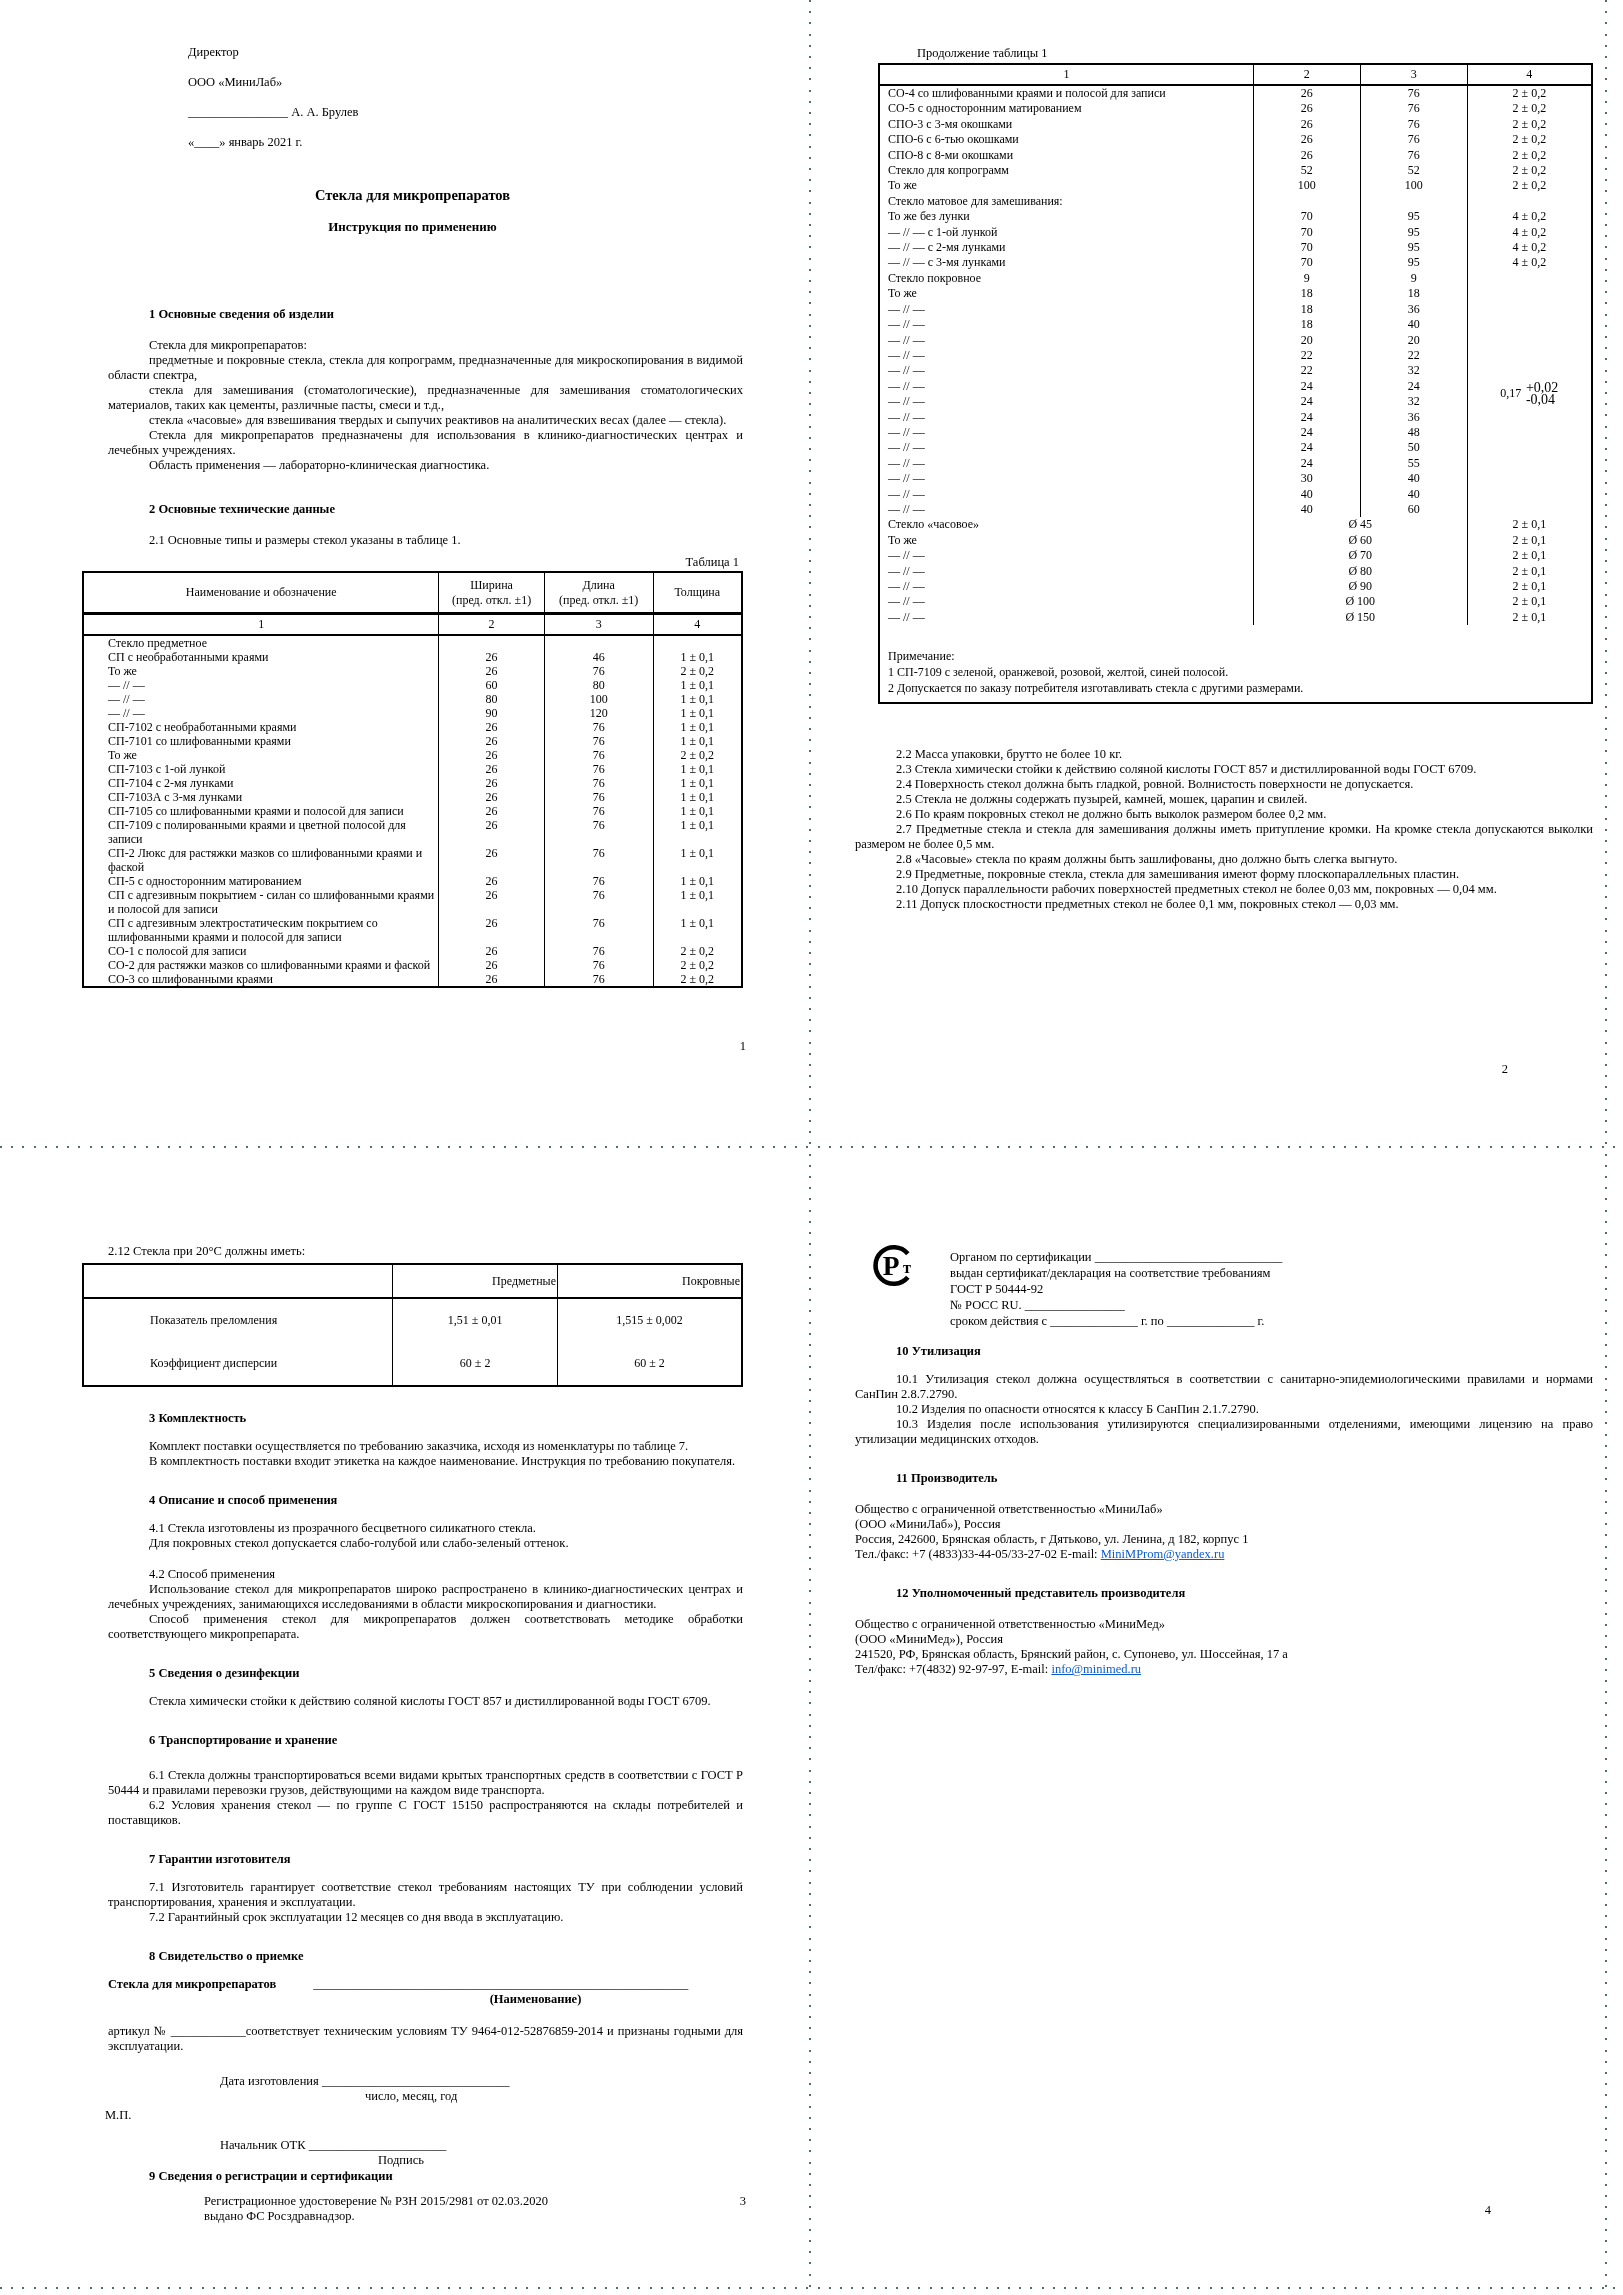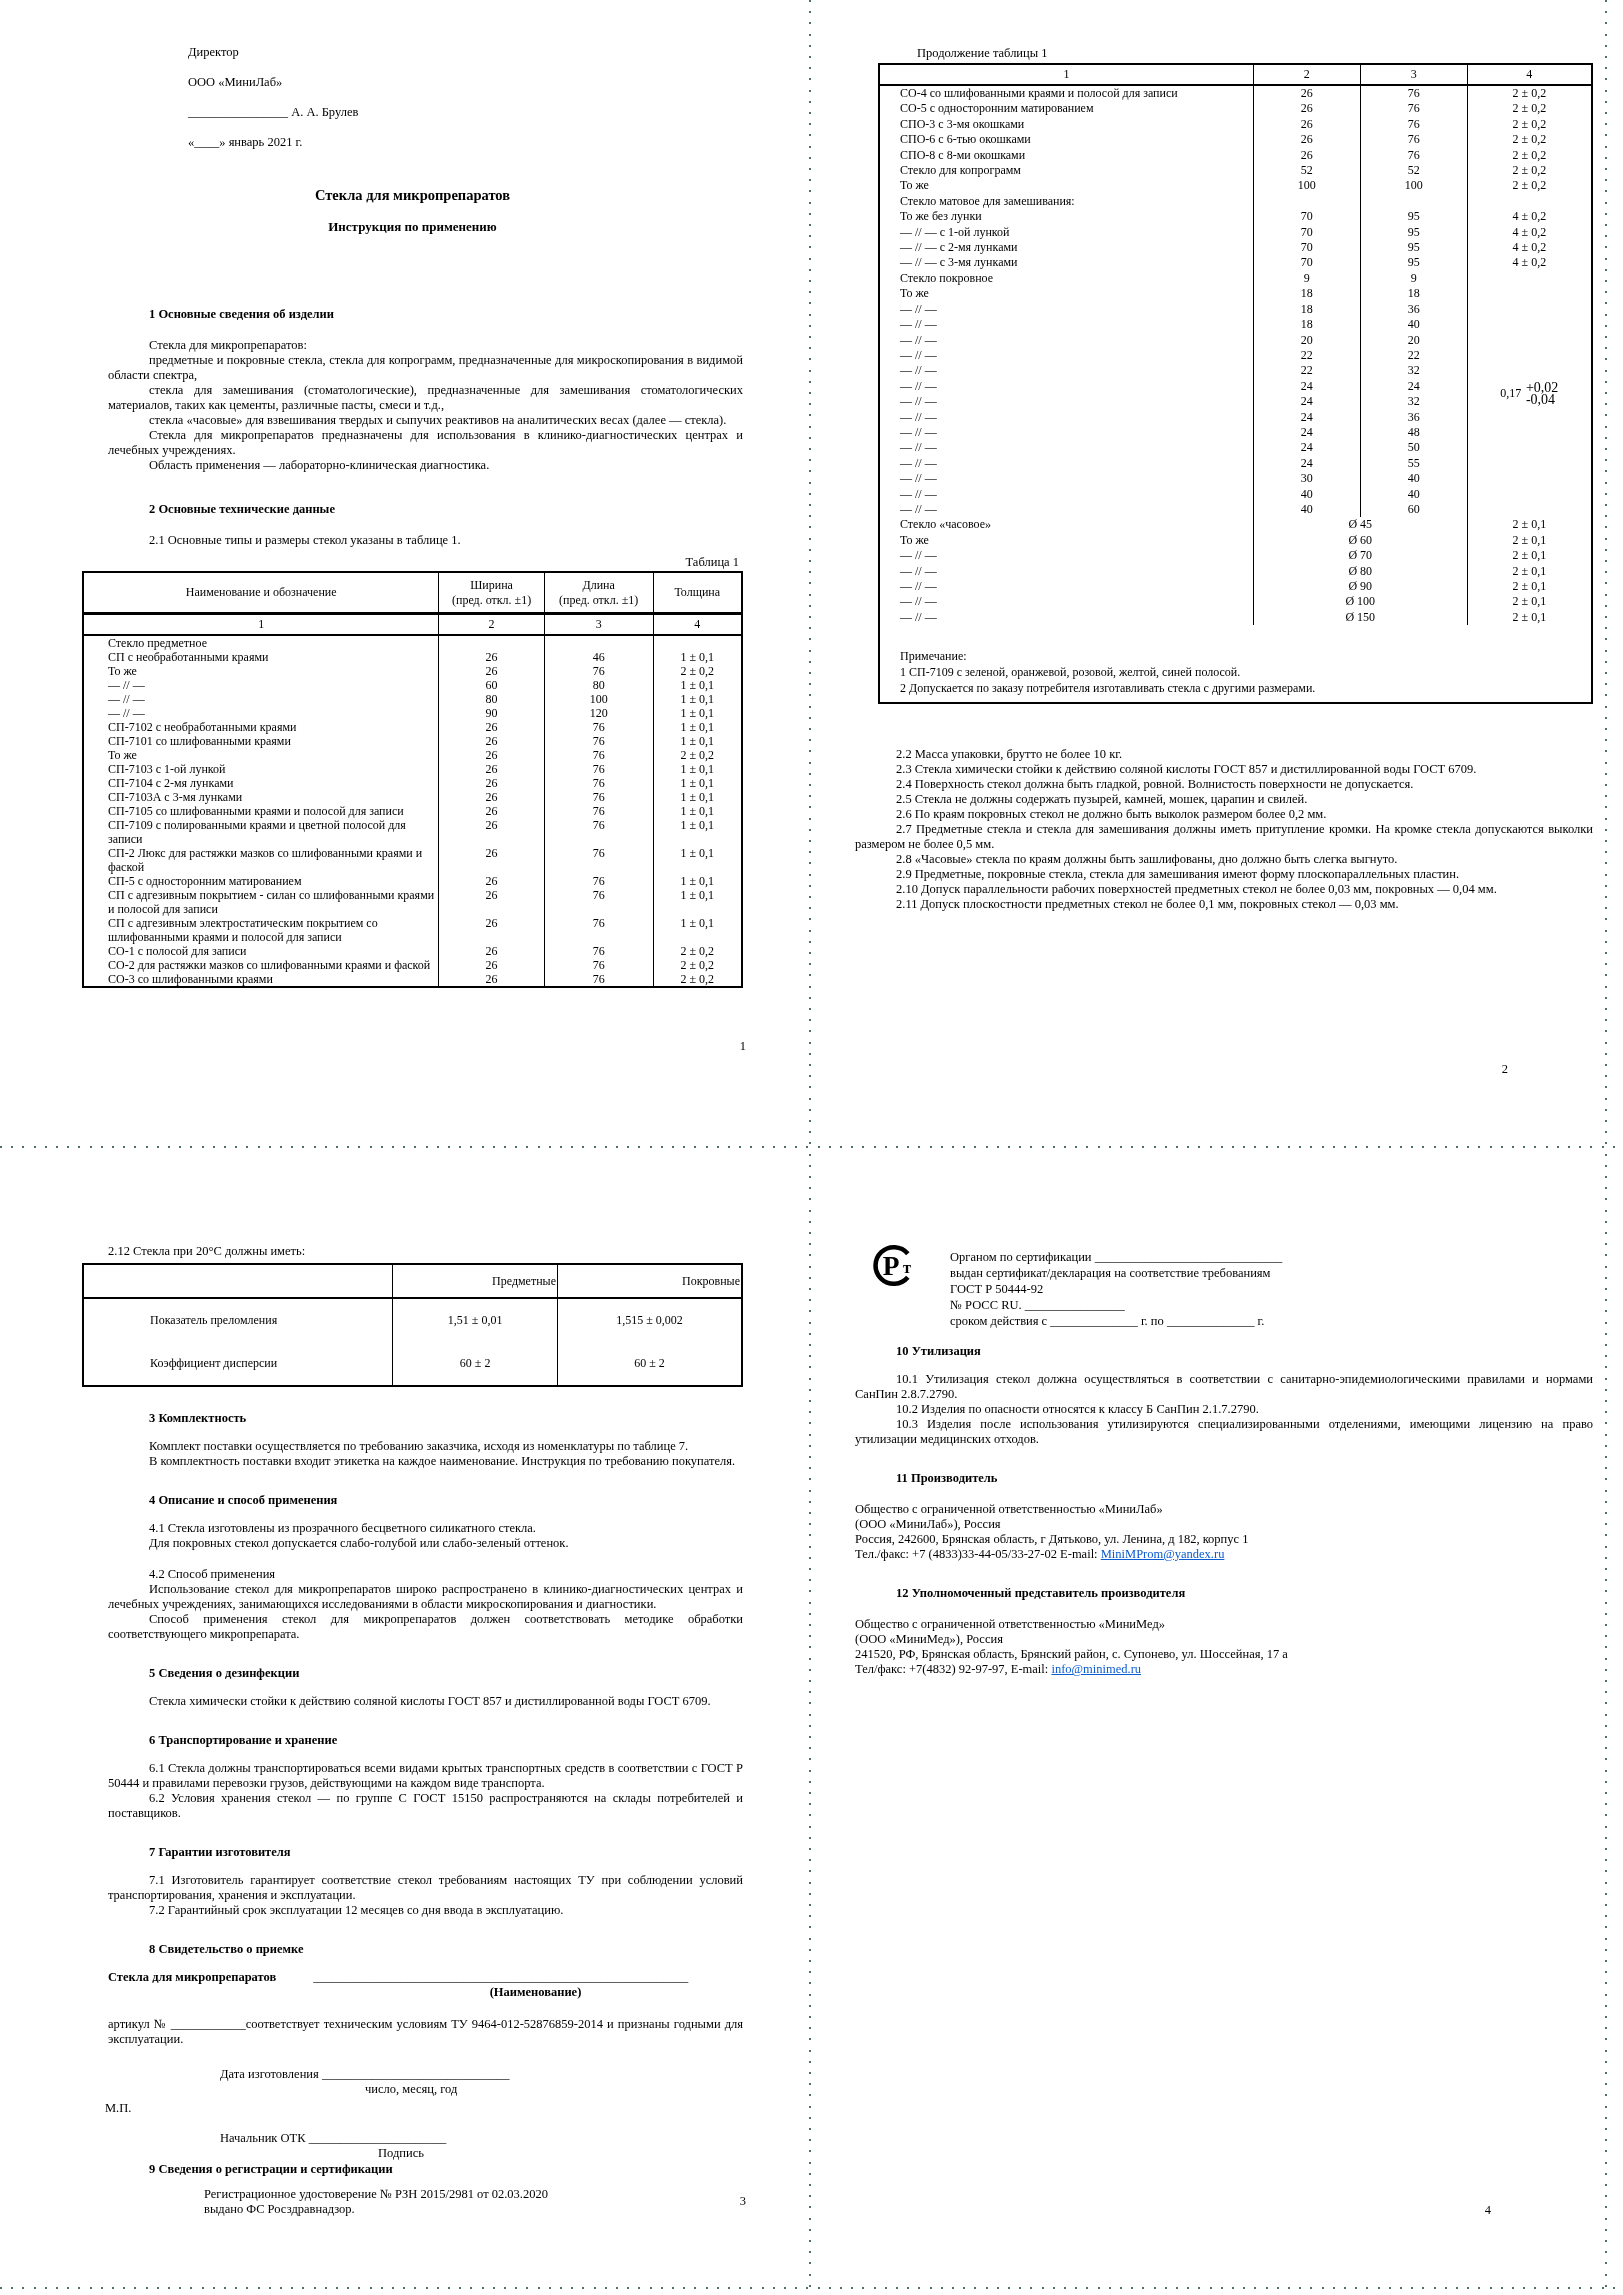--- a/index.html
+++ b/index.html
@@ -25,21 +25,21 @@
 
   .t1 thead tr.hdr th{border-bottom:3.3px solid #000;text-align:center;vertical-align:middle;padding:4.6px 2.6px;line-height:15px;}
   .t1 thead tr.num td{border-bottom:2px solid #000;text-align:center;line-height:17px;}
   .t1 tbody td{line-height:14px;padding:0 3.3px;vertical-align:top;}
   .t1 tbody td:first-child{padding-left:24px;text-align:left;}
   .t1 tbody td:nth-child(n+2){text-align:center;}
 
   .t2{margin-left:23px;width:calc(100% - 23px);}
   .t2 thead tr.num td{border-bottom:2.6px solid #000;text-align:center;line-height:17px;}
   .t2 tbody td{text-align:center;line-height:15.4px;padding:0 3.3px;vertical-align:top;}
-  .t2 tbody td:first-child{text-align:left;padding-left:20px;}
+  .t2 tbody td:first-child{text-align:left;padding-left:8px;}
   .t2 td.tolcell{vertical-align:middle;}
   .tol{display:flex;align-items:center;justify-content:center;gap:4.6px;}
   .tol .stk{font-size:14px;line-height:12px;text-align:left;}
   .t2 td.notes{text-align:left;padding:22.4px 6.6px 5.3px 8px;}
   .t2 td.notes div{line-height:16.4px;}
 
   .t3 thead th{border-bottom:2.6px solid #000;text-align:right;height:30px;vertical-align:middle;}
   .t3 tbody td{height:41px;vertical-align:middle;text-align:center;}
   .t3 tbody td:first-child{text-align:left;padding-left:66px;}
 
@@ -520,21 +520,21 @@
   <p class="ind txt left" style="margin-top:13px;">4.1 Стекла изготовлены из прозрачного бесцветного силикатного стекла.</p>
   <p class="ind txt left">Для покровных стекол допускается слабо-голубой или слабо-зеленый оттенок.</p>
   <p class="ind txt left" style="margin-top:16px;">4.2 Способ применения</p>
   <p class="ind txt">Использование стекол для микропрепаратов широко распространено в клинико-диагностических центрах и лечебных учреждениях, занимающихся исследованиями в области микроскопирования и диагностики.</p>
   <p class="ind txt">Способ применения стекол для микропрепаратов должен соответствовать методике обработки соответствующего микропрепарата.</p>
 
   <p class="h txt" style="margin-top:24px;">5 Сведения о дезинфекции</p>
   <p class="ind txt" style="margin-top:13px;">Стекла химически стойки к действию соляной кислоты ГОСТ 857 и дистиллированной воды ГОСТ 6709.</p>
 
   <p class="h txt" style="margin-top:24px;">6 Транспортирование и хранение</p>
-  <p class="ind txt" style="margin-top:13px;">6.1 Стекла должны транспортироваться всеми видами крытых транспортных средств в соответствии с ГОСТ Р 50444 и правилами перевозки грузов, действующими на каждом виде транспорта.</p>
+  <p class="ind txt" style="margin-top:20px;">6.1 Стекла должны транспортироваться всеми видами крытых транспортных средств в соответствии с ГОСТ Р 50444 и правилами перевозки грузов, действующими на каждом виде транспорта.</p>
   <p class="ind txt">6.2 Условия хранения стекол — по группе С ГОСТ 15150 распространяются на склады потребителей и поставщиков.</p>
 
   <p class="h txt" style="margin-top:24px;">7 Гарантии изготовителя</p>
   <p class="ind txt" style="margin-top:13px;">7.1 Изготовитель гарантирует соответствие стекол требованиям настоящих ТУ при соблюдении условий транспортирования, хранения и эксплуатации.</p>
   <p class="ind txt left">7.2 Гарантийный срок эксплуатации 12 месяцев со дня ввода в эксплуатацию.</p>
 
   <p class="h txt" style="margin-top:24px;">8 Свидетельство о приемке</p>
 
   <div class="txt left" style="margin-top:13px;white-space:nowrap;">
     <span style="font-weight:bold;">Стекла для микропрепаратов</span>

